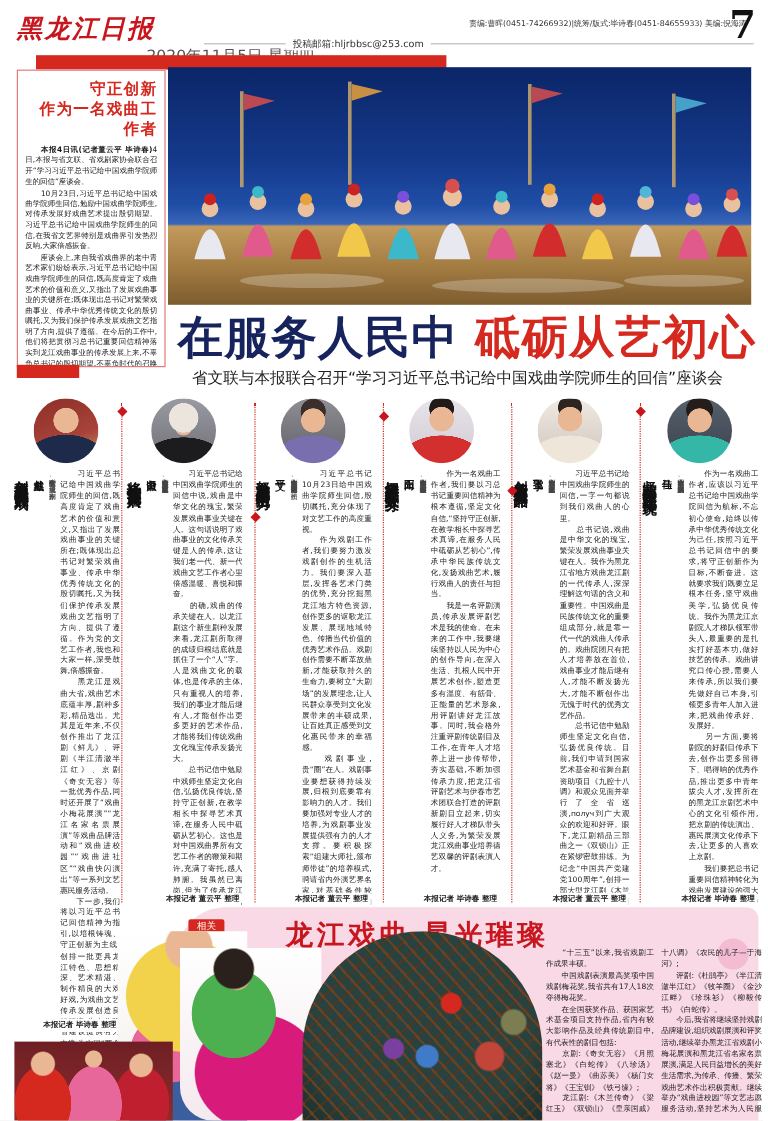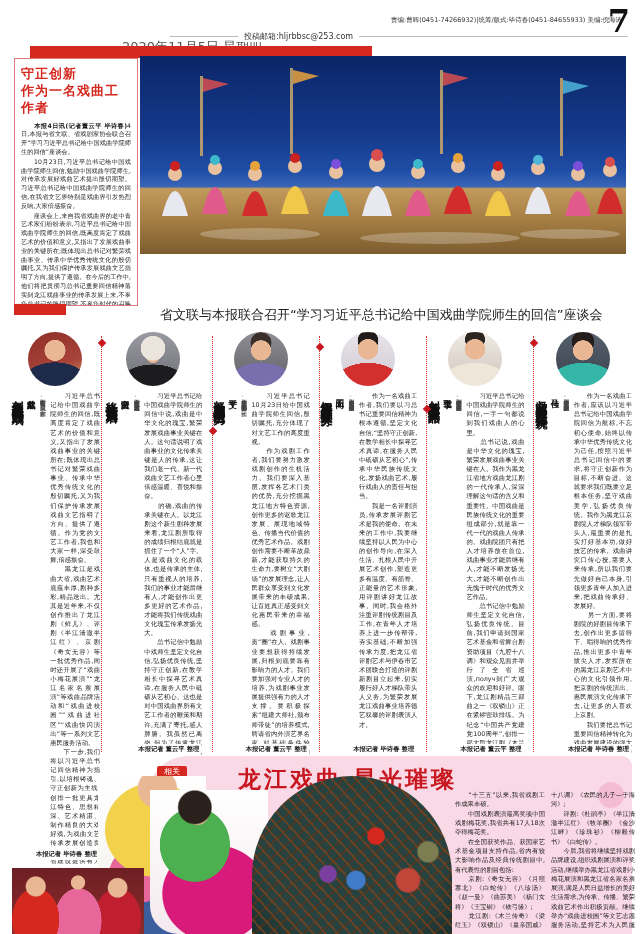--- a/index.html
+++ b/index.html
@@ -15,21 +15,21 @@
   .masthead-email{position:absolute;left:238px;top:31px;font-size:8px;color:#333;background:#fff;padding:0 6px;}
   .masthead-editors{position:absolute;left:388px;top:16px;font-size:6.5px;color:#333;background:#fff;padding:0 3px;}
   .page-number{position:absolute;right:10px;top:2px;font-family:"DejaVu Serif",serif;
       font-weight:bold;font-size:32px;color:#111;}
   
   .red-bar-top{position:absolute;left:30px;top:46px;width:342px;height:12px;background:#d5281e;}
   .red-bar-bottom{position:absolute;left:14px;top:304px;width:52px;height:11px;background:#d5281e;}
   
   .side-box{position:absolute;left:14px;top:58px;width:124px;height:248px;background:#fff;
       border:1px solid #e07a7a;box-sizing:border-box;padding:7px 6px 4px;overflow:hidden;}
-  .side-box h2{margin:0 0 5px;text-align:left;color:#d5281e;font-size:13px;line-height:1.3;
+  .side-box h2{margin:0 0 5px;text-align:right;color:#d5281e;font-size:13px;line-height:1.3;
       font-family:Liberation Sans, sans-serif;letter-spacing:1px;}
   .side-box p{margin:0 0 1px;font-size:6.2px;line-height:1.42;text-align:justify;white-space:pre-line;}
   .side-box .lead{font-weight:bold;}
   
   .stage-photo{position:absolute;left:140px;top:56px;width:486px;height:198px;overflow:hidden;
       background:linear-gradient(180deg,#0b2668 0%,#153a8c 40%,#1f4ea6 58%,#3a66b8 66%,
                  #c39a5d 67%,#a37c42 84%,#7c5c2e 100%);}
   .stage-photo svg{position:absolute;left:0;top:0;}
   
   .main-headline{position:absolute;left:148px;top:256px;width:482px;white-space:nowrap;
@@ -122,20 +122,21 @@
       repeating-linear-gradient(48deg,rgba(122,66,28,.75) 0 2px,rgba(0,0,0,0) 2px 9px),
       repeating-linear-gradient(-42deg,rgba(96,50,20,.6) 0 2px,rgba(0,0,0,0) 2px 11px),
       radial-gradient(circle at 50% 45%,#27423f 0 70%,#1b2f2d 100%);}
   .pink-dot{position:absolute;left:598px;top:782px;width:26px;height:26px;border-radius:50%;background:#f3bcd2;}
 </style>
 </head>
 <body>
 
 <div class="page">
 
+  <div class="masthead-name">黑龙江日报</div>
   <div class="masthead-date">2020年11月5日 星期四</div>
   <div class="header-line"></div>
   <div class="masthead-email">投稿邮箱:hljrbbsc@253.com</div>
   <div class="masthead-editors">责编:曹晖(0451-74266932)|统筹/版式:毕诗春(0451-84655933) 美编:倪海涛</div>
   <div class="page-number">7</div>
 
   <div class="red-bar-top"></div>
 
   <div class="side-box">
     <h2>
@@ -224,20 +225,23 @@
           </g>
       </g>
       <g opacity="0.25">
         <ellipse cx="120" cy="178" rx="60" ry="6" fill="#fff"></ellipse>
         <ellipse cx="300" cy="182" rx="80" ry="6" fill="#fff"></ellipse>
         <ellipse cx="430" cy="178" rx="50" ry="5" fill="#fff"></ellipse>
       </g>
     </svg>
   </div>
 
+  <div class="main-headline">
+    <span class="dark">在服务人民中</span><span class="red">砥砺从艺初心</span>
+  </div>
   <div class="main-subtitle">省文联与本报联合召开“学习习近平总书记给中国戏曲学院师生的回信”座谈会</div>
 
   <div class="col-first">
     <div class="portrait p0"></div>
     <div class="col-flow">
       <div class="v-head">创排更具龙江特色的大戏好戏</div>
       <div class="v-name">戴立然</div>
       <div class="v-title">省文联驻会副主席、党组成员、剧作家</div>
       <div class="body-text">　　习近平总书记给中国戏曲学院师生的回信,既高度肯定了戏曲艺术的价值和意义,又指出了发展戏曲事业的关键所在;既体现出总书记对繁荣戏曲事业、传承中华优秀传统文化的殷切嘱托,又为我们保护传承发展戏曲文艺指明了方向、提供了遵循。作为党的文艺工作者,我也和大家一样,深受鼓舞,倍感振奋。
 　　黑龙江是戏曲大省,戏曲艺术底蕴丰厚,剧种多彩,精品迭出。尤其是近年来,不仅创作推出了龙江剧《鲜儿》、评剧《半江清澈半江红》、京剧《奇女无容》等一批优秀作品,同时还开展了“戏曲小梅花展演”“龙江名家名票展演”等戏曲品牌活动和“戏曲进校园”“戏曲进社区”“戏曲快闪演出”等一系列文艺惠民服务活动。

